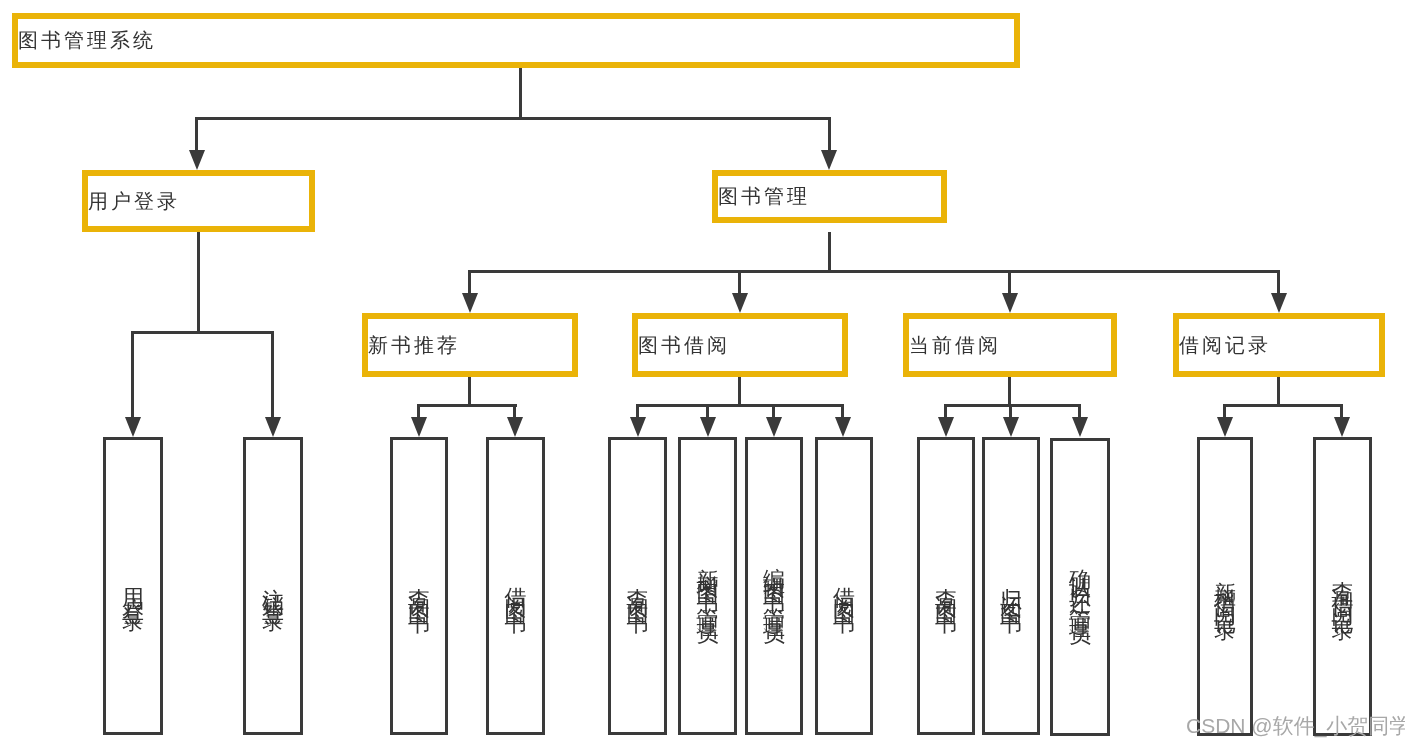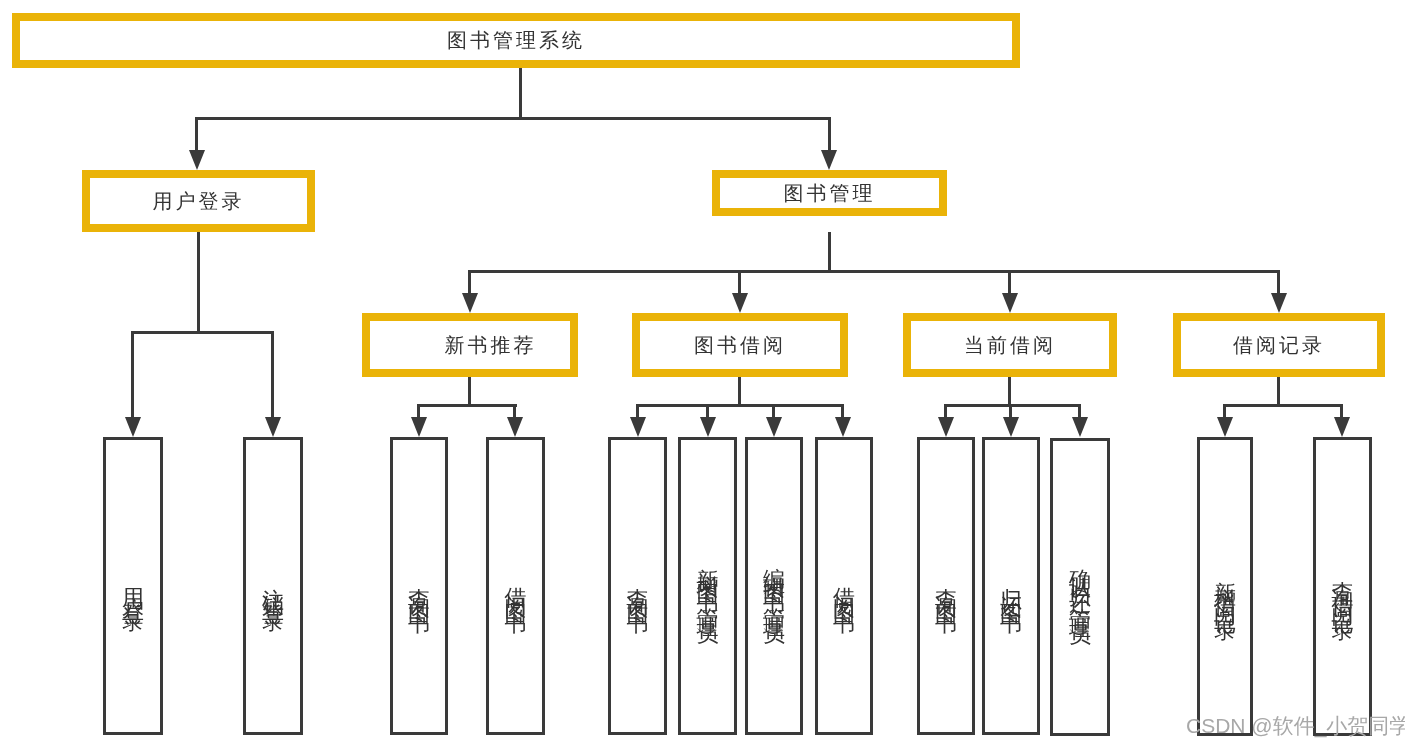--- a/index.html
+++ b/index.html
@@ -7,25 +7,25 @@
     position: relative;
     width: 1405px;
     height: 747px;
     background: #ffffff;
     overflow: hidden;
     font-family: "Liberation Sans", "DejaVu Sans", sans-serif;
   }
   .hbox {
     position: absolute;
     box-sizing: border-box;
-    border: 8px solid #eab308;
+    border: 6px solid #eab308;
     background: #ffffff;
     display: flex;
     align-items: center;
-    justify-content: center;
+    justify-content: flex-start;
   }
   .hbox span {
     font-size: 20px;
     letter-spacing: 3px;
     color: #333333;
     white-space: nowrap;
   }
   .vbox {
     position: absolute;
     box-sizing: border-box;
@@ -75,21 +75,21 @@
   <div class="hl" style="left:195px; top:117px; width:635px;"></div>
 
   <div class="vl" style="left:195px; top:117px; height:36px;"></div>
   <div class="ah" style="left:189px; top:150px;"></div>
   <div class="vl" style="left:828px; top:117px; height:36px;"></div>
   <div class="ah" style="left:821px; top:150px;"></div>
 
   <div class="hbox" style="left:82px; top:170px; width:233px; height:62px;">
     <span>用户登录</span>
   </div>
-  <div class="hbox" style="left:712px; top:170px; width:235px; height:46px;">
+  <div class="hbox" style="left:712px; top:170px; width:235px; height:53px;">
     <span>图书管理</span>
   </div>
 
   <div class="vl" style="left:197px; top:232px; height:102px;"></div>
   <div class="hl" style="left:131px; top:331px; width:143px;"></div>
   <div class="vl" style="left:131px; top:331px; height:88px;"></div>
   <div class="ah" style="left:125px; top:417px;"></div>
   <div class="vl" style="left:271px; top:331px; height:88px;"></div>
   <div class="ah" style="left:265px; top:417px;"></div>
 
@@ -97,21 +97,21 @@
   <div class="hl" style="left:468px; top:270px; width:811px;"></div>
   <div class="vl" style="left:468px; top:270px; height:26px;"></div>
   <div class="ah" style="left:462px; top:293px;"></div>
   <div class="vl" style="left:738px; top:270px; height:26px;"></div>
   <div class="ah" style="left:732px; top:293px;"></div>
   <div class="vl" style="left:1008px; top:270px; height:26px;"></div>
   <div class="ah" style="left:1002px; top:293px;"></div>
   <div class="vl" style="left:1277px; top:270px; height:26px;"></div>
   <div class="ah" style="left:1271px; top:293px;"></div>
 
-  <div class="hbox" style="left:362px; top:313px; width:216px; height:64px;padding-left:41px;">
+  <div class="hbox" style="left:362px; top:313px; width:216px; height:64px;">
     <span>新书推荐</span>
   </div>
   <div class="hbox" style="left:903px; top:313px; width:214px; height:64px;">
     <span>当前借阅</span>
   </div>
   <div class="hbox" style="left:632px; top:313px; width:216px; height:64px;">
     <span>图书借阅</span>
   </div>
   <div class="hbox" style="left:1173px; top:313px; width:212px; height:64px;">
     <span>借阅记录</span>

